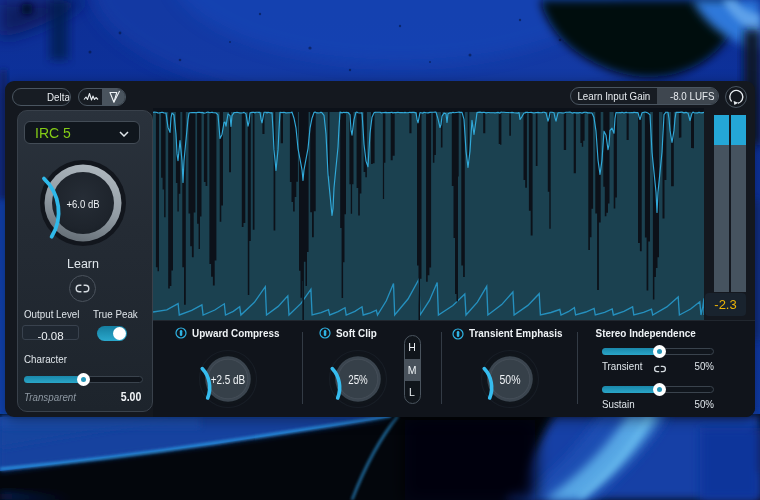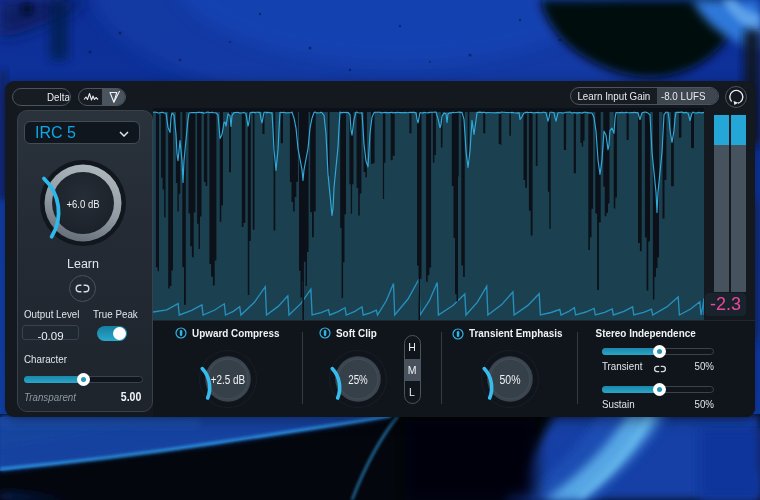--- a/index.html
+++ b/index.html
@@ -11,21 +11,21 @@
   .abs{position:absolute;}
   .pill{position:absolute;height:18px;border:1px solid #4a5560;border-radius:10px;
     background:#171c23;display:flex;align-items:center;box-sizing:border-box;overflow:hidden;}
   .pill .lbl{font-size:11.5px;color:#e7ebef;white-space:nowrap;transform:scaleX(0.85);}
   #leftcard{position:absolute;left:12px;top:29px;width:136px;height:302px;
     border-radius:10px;border:1px solid #39414b;box-sizing:border-box;
     background:linear-gradient(180deg,#2a323c 0%,#242b34 40%,#1d242c 100%);}
   #ircbox{position:absolute;left:6px;top:10px;width:116px;height:23px;
     background:#10161d;border:1px solid #434c56;border-radius:6px;box-sizing:border-box;
     display:flex;align-items:center;}
-  #ircbox span{font-size:16px;color:#0ea5e9;margin-left:10px;}
+  #ircbox span{font-size:14px;color:#84cc16;margin-left:10px;}
   .secthead{position:absolute;display:flex;align-items:center;}
   .secthead .t{font-size:11px;font-weight:bold;color:#eef2f5;white-space:nowrap;transform:scaleX(0.9);transform-origin:left center;}
   .divider{position:absolute;width:1px;background:#333b45;}
   .klabel{position:absolute;font-size:12.5px;color:#dfe5ea;text-align:center;}
   .slab{font-size:11.5px;color:#dfe5ea;white-space:nowrap;transform:scaleX(0.85);transform-origin:left center;}
   .slabr{transform-origin:right center;}
 </style>
 </head>
 <body>
 <div id="stage">
@@ -134,21 +134,21 @@
       <svg width="14" height="14" viewBox="0 0 14 14">
             <path d="M3,2.5 L9.8,2.5 L6.9,12.2 Z" fill="none" stroke="#eef2f5" stroke-width="1.1" stroke-linejoin="round"></path>
             <path d="M12.6,1 L6.9,12.2" fill="none" stroke="#eef2f5" stroke-width="1.1"></path>
           </svg>
     </div>
   </div>
   <div class="pill" style="left:565px;top:6px;width:149px;">
     <div style="flex:1;height:100%;display:flex;align-items:center;justify-content:center;">
       <span class="lbl">Learn Input Gain</span>
     </div>
-    <div style="width:62px;height:100%;background:#3e464f;display:flex;align-items:center;justify-content:flex-start;flex-shrink:0;">
+    <div style="width:62px;height:100%;background:#3e464f;display:flex;align-items:center;justify-content:flex-end;flex-shrink:0;">
       <span class="lbl">-8.0 LUFS</span>
     </div>
   </div>
   <div class="abs" style="left:720px;top:5px;width:22px;height:22px;border:1px solid #49545f;border-radius:50%;box-sizing:border-box;">
     <svg width="20" height="20" viewBox="0 0 20 20">
       <path d="M5.6,14.4 A6.5,6.5 0 1 1 12.0,16.2" fill="none" stroke="#e9edf1" stroke-width="1.4"></path>
       <path d="M7.6,13.9 L12.3,15.7 L8.4,18.1 Z" fill="#e9edf1"></path>
     </svg>
   </div>
 
@@ -185,21 +185,21 @@
       <svg width="25" height="25" viewBox="0 0 25 25">
         <g fill="none" stroke="#d5dbe0" stroke-width="1.4">
           <path d="M11.4,9.3 L9.4,9.3 A3.2,3.2 0 0 0 9.4,15.7 L11.4,15.7"></path>
           <path d="M13.6,9.3 L15.6,9.3 A3.2,3.2 0 0 1 15.6,15.7 L13.6,15.7"></path>
         </g>
       </svg>
     </div>
     <div class="abs slab" style="left:6px;top:197px;">Output Level</div>
     <div class="abs slab" style="left:75px;top:197px;">True Peak</div>
     <div class="abs" style="left:4px;top:214px;width:57px;height:15px;background:#1f2731;border:1px solid #39424e;border-radius:3px;box-sizing:border-box;text-align:center;">
-      <span style="font-size:11.5px;color:#edf0f3;line-height:13px;">-0.09</span>
+      <span style="font-size:11.5px;color:#edf0f3;line-height:13px;">-0.08</span>
     </div>
 
     <div class="abs" style="left:79px;top:215px;width:30px;height:15px;border-radius:8px;background:linear-gradient(180deg,#157ea0,#2aa8cc);">
       <div style="position:absolute;right:1px;top:1px;width:13px;height:13px;border-radius:50%;background:#fff;"></div>
     </div>
     <div class="abs slab" style="left:6px;top:242px;">Character</div>
 
     <div class="abs" style="left:5.5px;top:265px;width:119px;height:7px;border-radius:4px;background:#10151c;border:1px solid #3a434d;box-sizing:border-box;"></div>
     <div class="abs" style="left:5.5px;top:265px;width:62px;height:7px;border-radius:4px;background:linear-gradient(180deg,#1a87aa,#2aa6c8);"></div>
     <div class="abs" style="left:58.5px;top:262px;width:13px;height:13px;border-radius:50%;background:#fff;">
@@ -285,16 +285,16 @@
         <div style="position:absolute;left:4px;top:4px;width:5px;height:5px;border-radius:50%;background:#2596b8;"></div>
       </div>
   <div class="abs slab" style="left:597px;top:317px;">Sustain</div>
   <div class="abs slab slabr" style="right:41px;top:317px;">50%</div>
 
   <div class="abs" style="left:709px;top:34px;width:14.5px;height:177px;background:#46535f;"></div>
   <div class="abs" style="left:726px;top:34px;width:14.5px;height:177px;background:#46535f;"></div>
   <div class="abs" style="left:709px;top:34px;width:14.5px;height:30px;background:#24a7d7;"></div>
   <div class="abs" style="left:726px;top:34px;width:14.5px;height:30px;background:#24a7d7;"></div>
   <div class="abs" style="left:700px;top:212px;width:41px;height:23px;background:#19232e;border-radius:4px;text-align:center;">
-    <span style="font-size:18px;color:#ec4899;line-height:23px;">-2.3</span>
+    <span style="font-size:13px;color:#eab308;line-height:23px;">-2.3</span>
   </div>
 </div>
 </div>
 
 </body></html>

